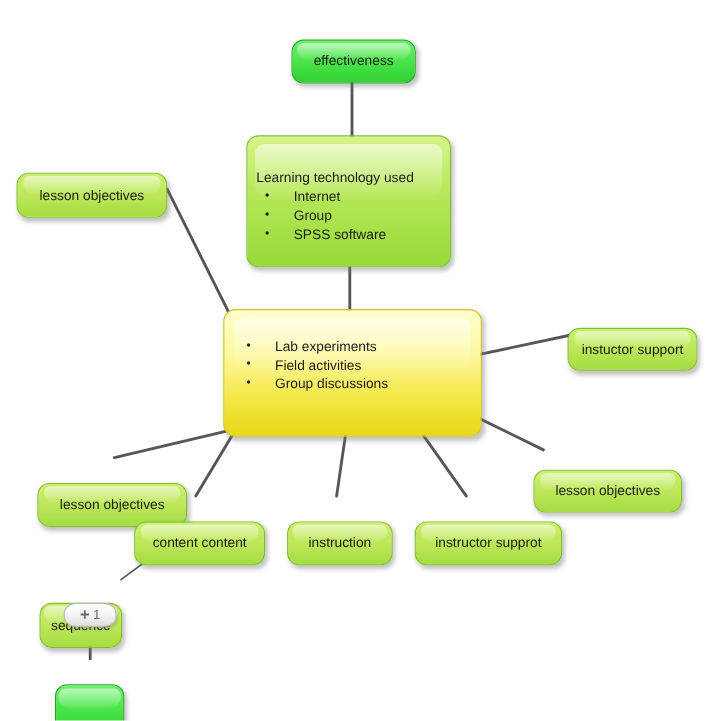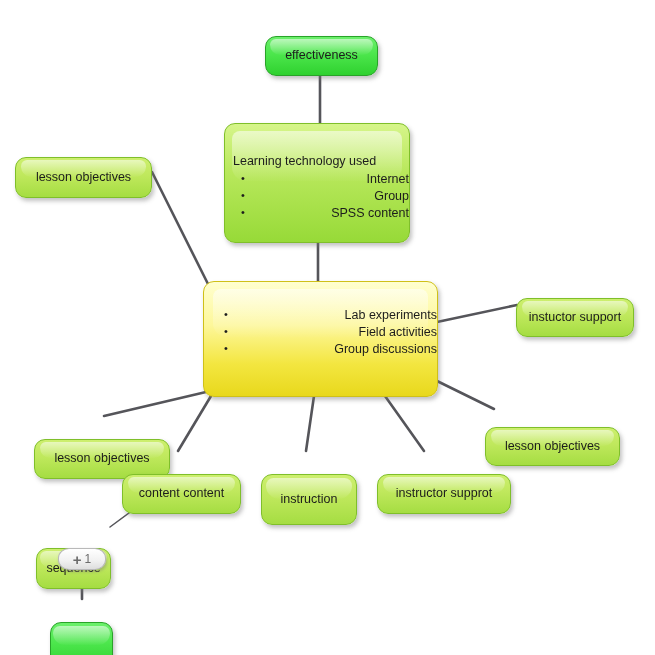--- a/index.html
+++ b/index.html
@@ -96,21 +96,20 @@
 
   .title {
     font-size: 12.5px;
     color: #1c1c1c;
     white-space: nowrap;
   }
   ul.bullets {
     list-style: none;
     margin: 3px 0 0 0;
     padding: 0;
-    text-align: right;
   }
   ul.bullets li {
     font-size: 12.5px;
     color: #1c1c1c;
     line-height: 17px;
     white-space: nowrap;
     position: relative;
     padding-left: 34px;
   }
   ul.bullets li::before {
@@ -186,21 +185,21 @@
     <span class="label">effectiveness</span>
   </div>
 
   <div class="node bigleaf" style="left:224px; top:123px; width:186px; height:120px;">
     <span class="gloss"></span>
     <div class="body">
       <div class="title">Learning technology used</div>
       <ul class="bullets">
         <li>Internet</li>
         <li>Group</li>
-        <li>SPSS content</li>
+        <li>SPSS software</li>
       </ul>
     </div>
   </div>
 
   <div class="node leaf" style="left:15px; top:133px; width:137px; height:41px;">
     <span class="gloss"></span>
     <span class="label">lesson objectives</span>
   </div>
 
   <div class="node center" style="left:203px; top:281px; width:235px; height:116px;">
@@ -227,21 +226,21 @@
   <div class="node leaf" style="left:34px; top:415px; width:136px; height:40px;">
     <span class="gloss"></span>
     <span class="label">lesson objectives</span>
   </div>
 
   <div class="node leaf" style="left:122px; top:450px; width:119px; height:40px;">
     <span class="gloss"></span>
     <span class="label">content content</span>
   </div>
 
-  <div class="node leaf" style="left:261px; top:450px; width:96px; height:51px;">
+  <div class="node leaf" style="left:261px; top:450px; width:96px; height:40px;">
     <span class="gloss"></span>
     <span class="label">instruction</span>
   </div>
 
   <div class="node leaf" style="left:377px; top:450px; width:134px; height:40px;text-decoration:underline;">
     <span class="gloss"></span>
     <span class="label">instructor supprot</span>
   </div>
 
   <div class="node leaf" style="left:36px; top:524px; width:75px; height:41px;">

